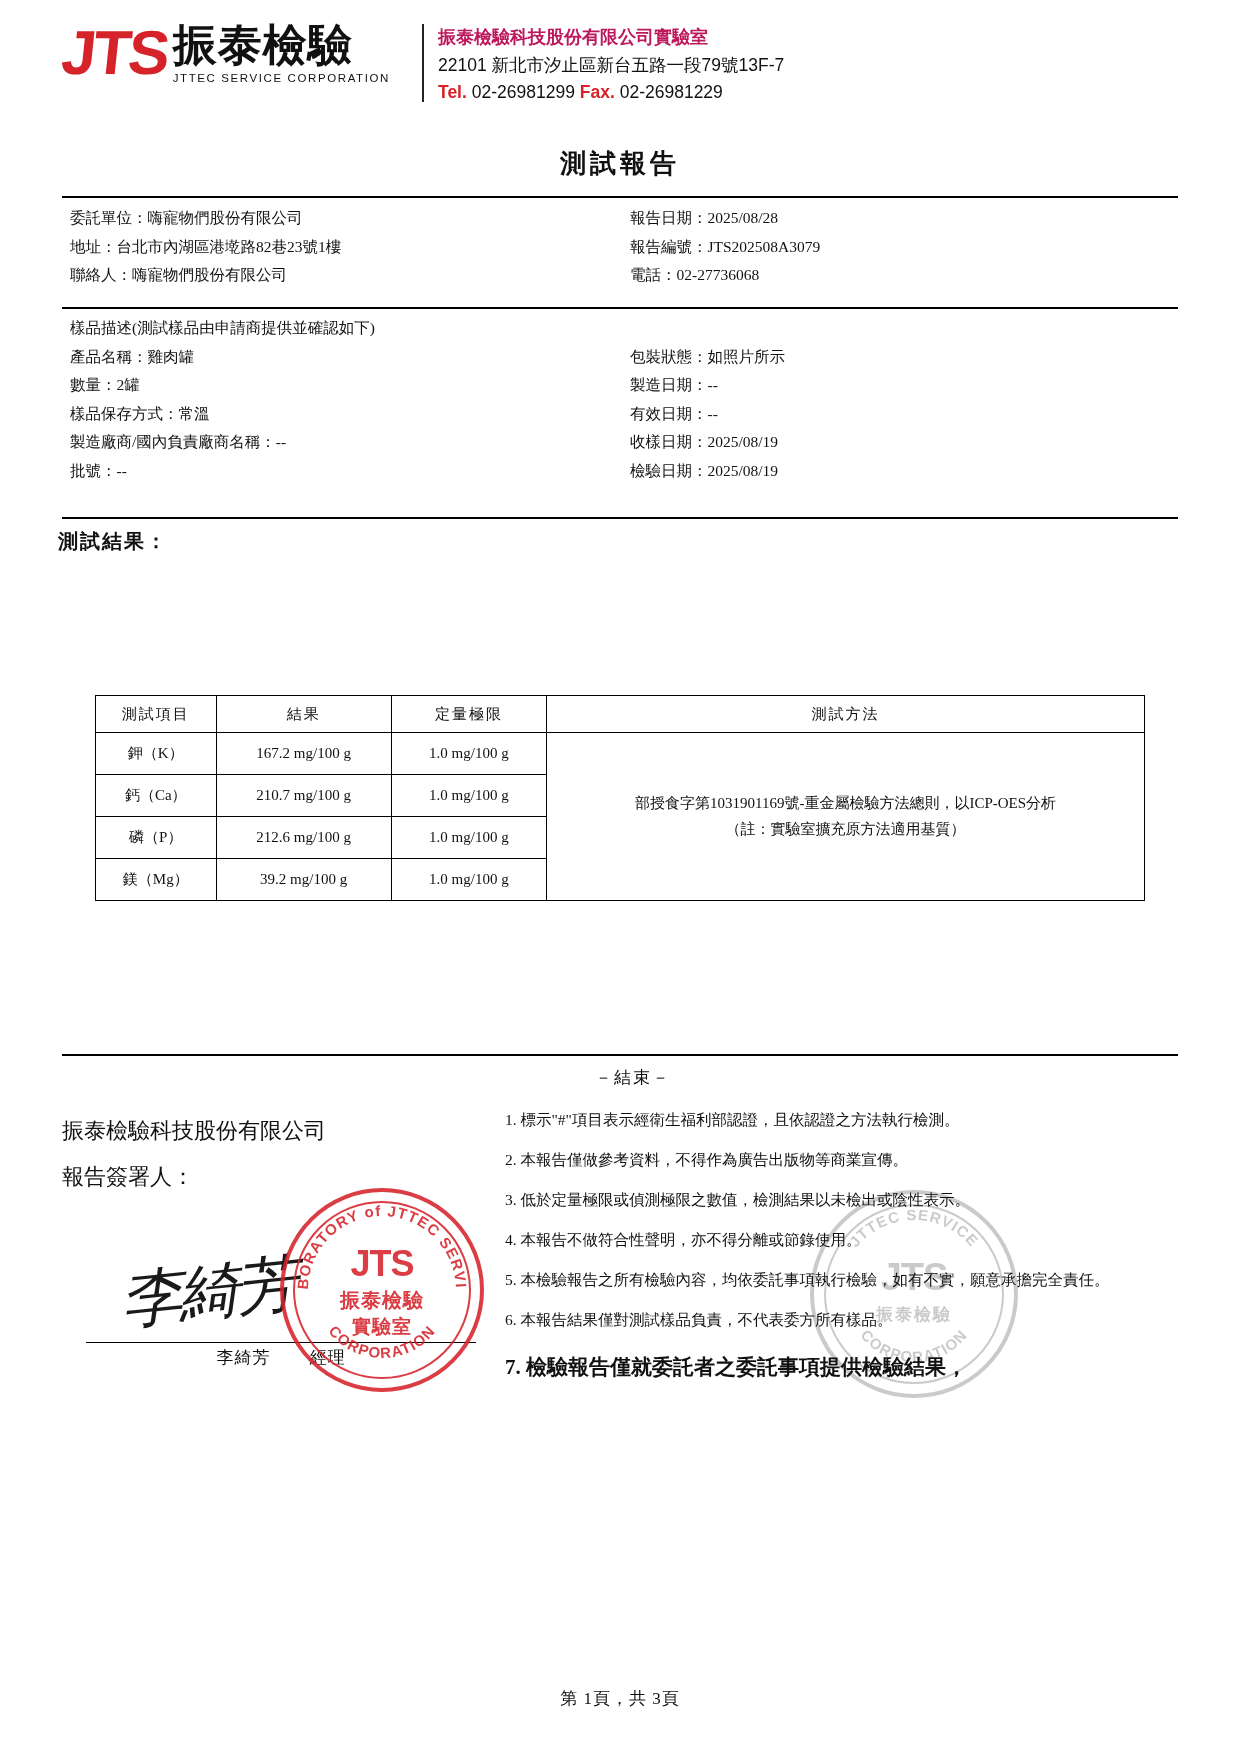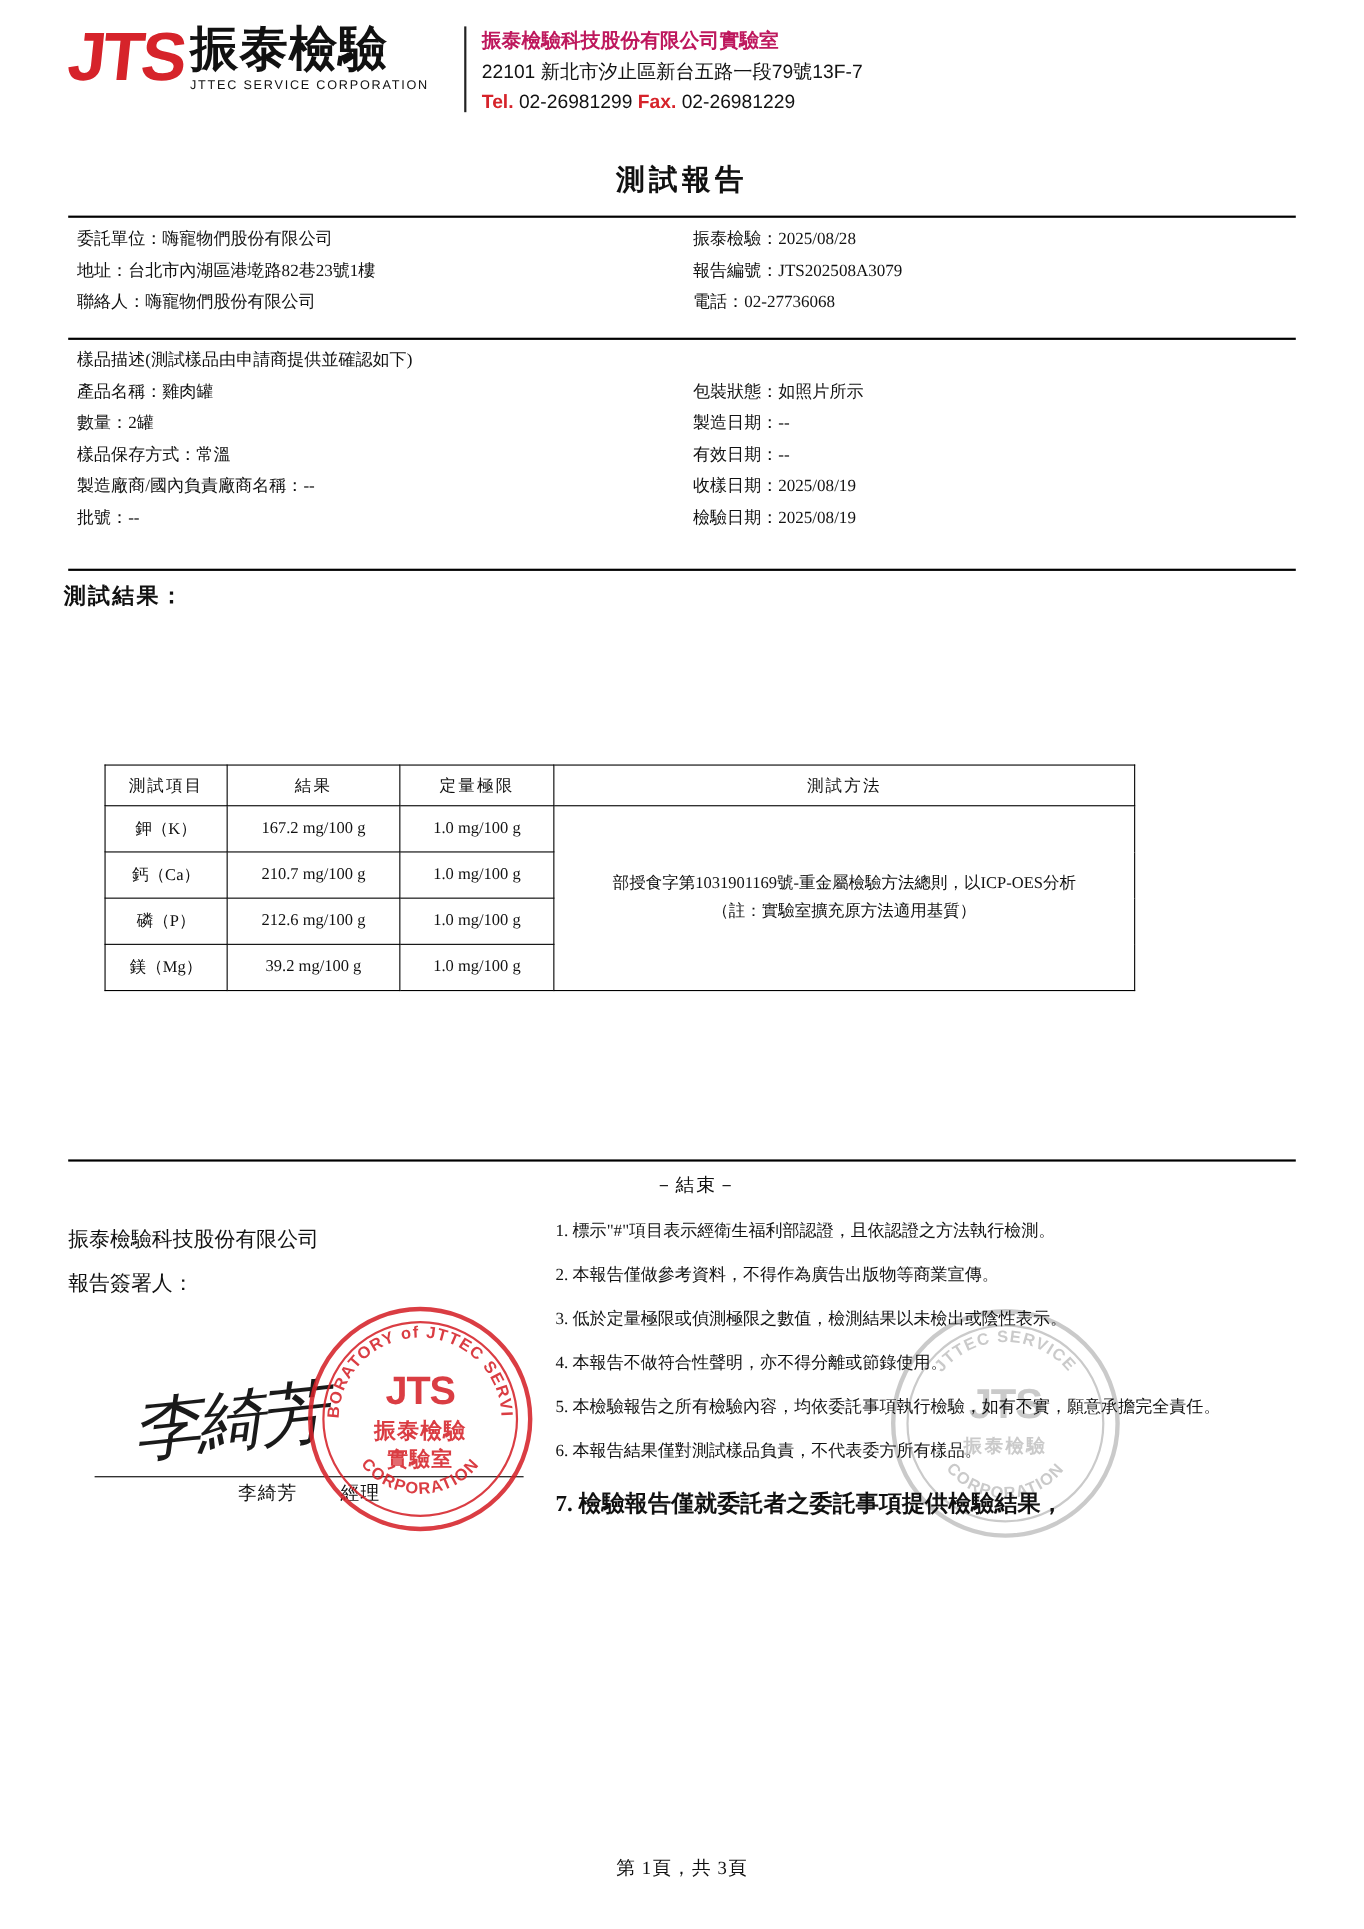--- a/index.html
+++ b/index.html
@@ -143,21 +143,21 @@
   }
 
   
   .tbl-wrap {
     position: absolute;
     left: 95px;
     width: 1050px;
   }
   table.result {
     border-collapse: collapse;
-    width: 937px;
+    width: 1050px;
     font-size: 15px;
   }
   table.result th, table.result td {
     border: 1px solid #000;
     text-align: center;
     padding: 0;
     height: 41px;
     font-weight: normal;
   }
   table.result th {
@@ -182,21 +182,21 @@
     width: 100%;
     text-align: center;
     font-size: 17px;
     letter-spacing: 2px;
   }
   .sign-col {
     position: absolute;
     left: 62px;
     top: 1108px;
     width: 430px;
-    font-size: 19px;
+    font-size: 22px;
     line-height: 2.1;
   }
   .sign-line {
     position: absolute;
     left: 86px;
     top: 1342px;
     width: 390px;
     border-top: 1.5px solid #000;
   }
   .sign-names {
@@ -370,21 +370,21 @@
   <div class="doc-title">測試報告</div>
 
   <div class="rule" style="top:196px;"></div>
 
   <div class="info-block" style="top:210px;">
     <div class="info-row">
       <div class="info-col left">
         <span>委託單位：</span><span>嗨寵物們股份有限公司</span>
       </div>
       <div class="info-col right">
-        <span>振泰檢驗：</span><span>2025/08/28</span>
+        <span>報告日期：</span><span>2025/08/28</span>
       </div>
     </div>
     <div class="info-row">
       <div class="info-col left">
         <span>地址：</span><span>台北市內湖區港墘路82巷23號1樓</span>
       </div>
       <div class="info-col right">
         <span>報告編號：</span><span>JTS202508A3079</span>
       </div>
     </div>

